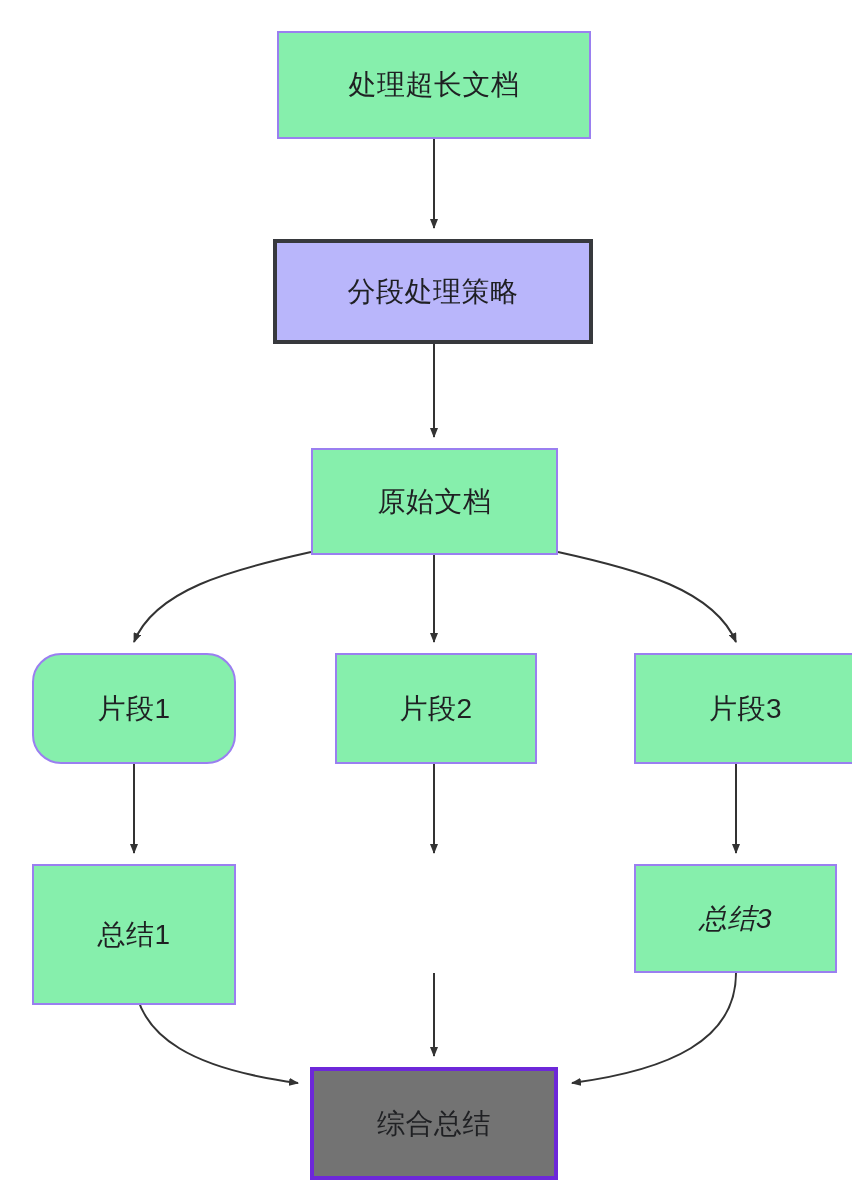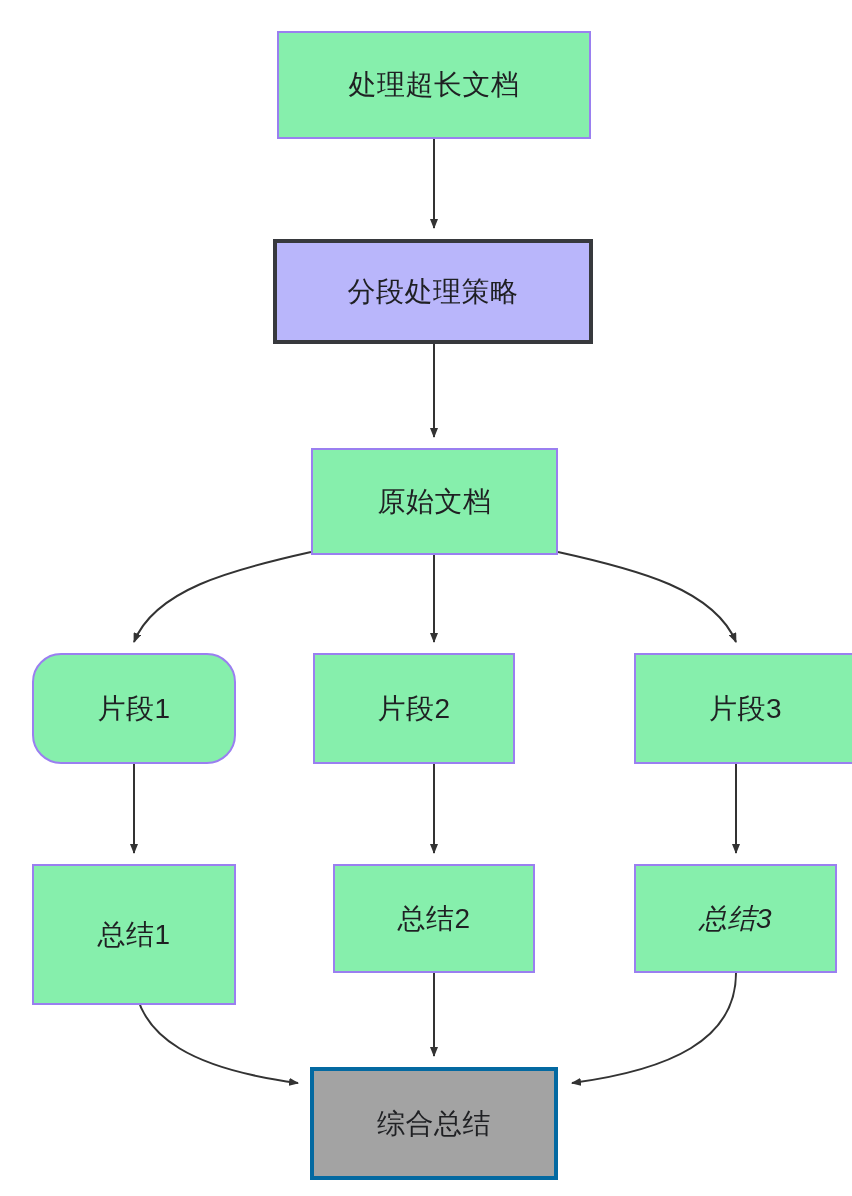--- a/index.html
+++ b/index.html
@@ -44,30 +44,30 @@
   }
   .node.plain {
     background: #86efac;
     border: 2px solid #9a7ff0;
   }
   .node.strategy {
     background: #b9b6fb;
     border: 4px solid #37393d;
   }
   .node.final {
-    background: #a3a3a3;
-    border: 4px solid #0369a1;
+    background: #737373;
+    border: 4px solid #6d28d9;
     text-align: center;
   }
   
   #node-doc      { left: 277px; top: 31px;   width: 314px; height: 108px; }
   #node-strategy { left: 273px; top: 239px;  width: 320px; height: 105px; }
   #node-source   { left: 311px; top: 448px;  width: 247px; height: 107px; }
   #node-frag-1   { left: 32px;  top: 653px;  width: 204px; height: 111px; border-radius: 29px; }
-  #node-frag-2   { left: 313px; top: 653px;  width: 202px; height: 111px; }
+  #node-frag-2   { left: 335px; top: 653px;  width: 202px; height: 111px; }
   #node-frag-3   { left: 634px; top: 653px;  width: 223px; height: 111px; }
   #node-sum-1    { left: 32px;  top: 864px;  width: 204px; height: 141px; }
   #node-sum-2    { left: 333px; top: 864px;  width: 202px; height: 109px; }
   #node-sum-3    { left: 634px; top: 864px;  width: 203px; height: 109px; font-style: italic; }
   #node-final    { left: 310px; top: 1067px; width: 248px; height: 113px; }
 </style>
 </head>
 <body>
 
 <div id="flow-canvas">
@@ -109,19 +109,18 @@
   <div class="node plain" id="node-source">原始文档</div>
 
   <div class="node plain" id="node-frag-1">片段1</div>
 
   <div class="node plain" id="node-frag-2">片段2</div>
 
   <div class="node plain" id="node-frag-3">片段3</div>
 
   <div class="node plain" id="node-sum-1">总结1</div>
 
-  <div class="node plain" id="node-sum-2">总结2</div>
 
   <div class="node plain" id="node-sum-3">总结3</div>
 
   <div class="node final" id="node-final">综合总结</div>
 
 </div>
 
 </body></html>

